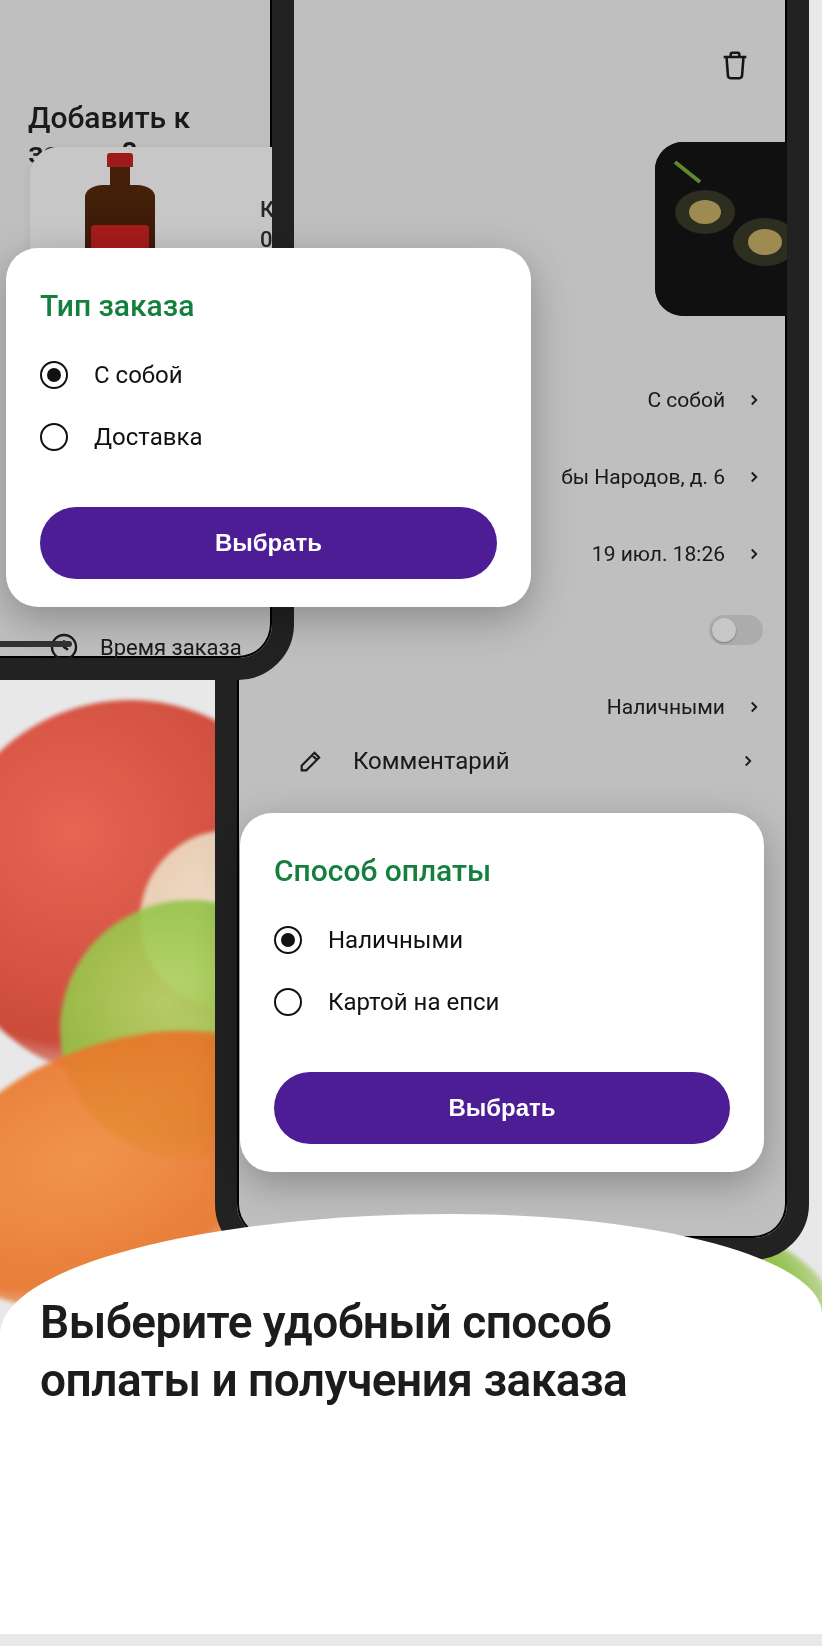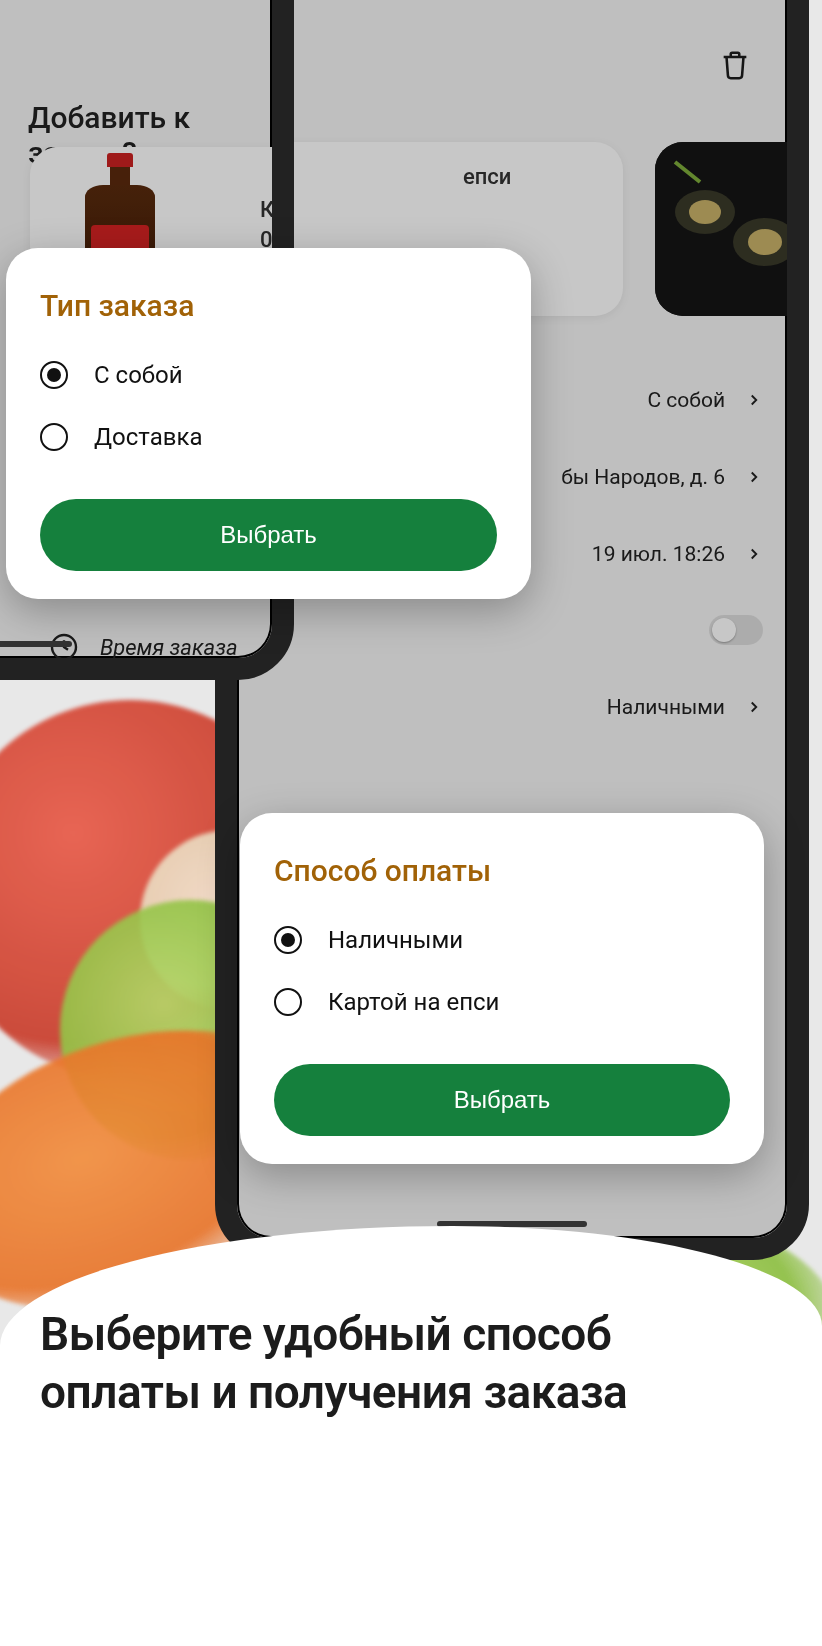--- a/index.html
+++ b/index.html
@@ -11,21 +11,21 @@
   .blob { position: absolute; border-radius: 50%; filter: blur(2px); opacity: 0.9; }
   .blob.red1 { width: 380px; height: 380px; left: -60px; top: 700px; background: radial-gradient(circle at 35% 35%, #e85744 0%, #c93b29 60%, rgba(201,59,41,0) 75%); }
   .blob.green1 { width: 260px; height: 260px; left: 60px; top: 900px; background: radial-gradient(circle at 40% 40%, #b6d86a 0%, #8cbf3f 60%, rgba(140,191,63,0) 78%); }
   .blob.orange1 { width: 420px; height: 260px; left: -80px; top: 1040px; background: radial-gradient(ellipse at 40% 40%, #f28c3b 0%, #e97328 55%, rgba(233,115,40,0) 75%); transform: rotate(-18deg); }
   .blob.red2 { width: 300px; height: 300px; left: 360px; top: 1180px; background: radial-gradient(circle at 40% 40%, #e85744 0%, #c93b29 55%, rgba(201,59,41,0) 75%); }
   .blob.green2 { width: 340px; height: 220px; left: 500px; top: 1220px; background: radial-gradient(ellipse at 40% 40%, #b6d86a 0%, #8cbf3f 55%, rgba(140,191,63,0) 78%); }
   .blob.cream { width: 180px; height: 180px; left: 140px; top: 830px; background: radial-gradient(circle at 40% 40%, #f4e8d4 0%, #e8d9bc 55%, rgba(232,217,188,0) 78%); }
 
   
   .bottom-panel {
-    position: absolute; left: 0; right: 0; bottom: 0; height: 420px;
+    position: absolute; left: 0; right: 0; bottom: 12px; height: 420px;
     background: #fff;
     border-top-left-radius: 55% 120px;
     border-top-right-radius: 45% 100px;
     padding: 80px 40px 24px 40px;
   }
   .bottom-panel h1 { font-size: 46px; line-height: 1.25; font-weight: 600; color: #1c1c1c; letter-spacing: -0.5px; }
 
   
   .phone {
     position: absolute;
@@ -53,39 +53,39 @@
   .card-left { left: 8px; top: 128px; width: 401px; height: 172px; }
   .card-left .bottle { position:absolute; left: 48px; top: 6px; width: 84px; height: 166px; }
   .card-left .bottle .cap { width: 26px; height: 14px; background:#c22; margin:0 auto; border-radius:3px 3px 0 0; }
   .card-left .bottle .neck { width: 20px; height: 18px; background: linear-gradient(#6a3, #5a2b0a00), #5a2b0a; margin:0 auto; background:#5b2a0d; }
   .card-left .bottle .body { width: 70px; height: 130px; background: linear-gradient(#5a2b0d, #3a1706); margin:0 auto; border-radius: 18px 18px 22px 22px / 12px 12px 30px 30px; position:relative; }
   .card-left .bottle .label { position:absolute; left:6px; right:6px; top:40px; height:48px; background:#d62323; border-radius:4px; }
   .card-left .txt { position:absolute; left: 230px; top: 48px; font-size: 22px; color:#333; font-weight:500; line-height:1.35; }
 
   .row { position:absolute; left:30px; right:24px; height:60px; display:flex; align-items:center; gap:20px; }
   .row .icon { width:32px; height:32px; display:flex; align-items:center; justify-content:center; flex-shrink:0; }
-  .row .label { flex:0 0 auto; font-size:22px; color:#222;font-style:italic; }
+  .row .label { flex:0 0 auto; font-size:22px; color:#222; }
   .row .value { margin-left:auto; font-size:21px; color:#222; text-align:right; }
   .row .chev { flex-shrink:0; }
 
   .toggle-off { width:54px; height:30px; border-radius:999px; background:#ddd; position:relative; }
   .toggle-off::after { content:""; position:absolute; left:3px; top:3px; width:24px; height:24px; background:#fff; border-radius:50%; box-shadow:0 1px 2px rgba(0,0,0,0.3); }
 
   
   .dialog {
     position: absolute; background: #fff; border-radius: 32px;
     box-shadow: 0 12px 40px rgba(0,0,0,0.28);
     padding: 40px 34px 28px 34px;
   }
-  .dialog h2 { font-size: 30px; font-weight: 500; color: #a16207; margin-bottom: 38px; }
+  .dialog h2 { font-size: 30px; font-weight: 500; color: #15803d; margin-bottom: 38px; }
   .radio-row { display:flex; align-items:center; gap:26px; margin-bottom: 34px; }
   .radio { width:28px; height:28px; border:2.5px solid #111; border-radius:50%; display:flex; align-items:center; justify-content:center; flex-shrink:0; }
   .radio.checked::after { content:""; width:14px; height:14px; background:#111; border-radius:50%; }
   .radio-label { font-size: 24px; color:#111; }
-  .big-btn { width:100%; background:#15803d; color:#fff; border:none; border-radius: 999px; font-size: 24px; font-weight:400; padding: 22px 0; margin-top: 14px; }
+  .big-btn { width:100%; background:#4c1d95; color:#fff; border:none; border-radius: 999px; font-size: 24px; font-weight:700; padding: 22px 0; margin-top: 22px; }
 
   .dialog-ordertype { left: 6px; top: 248px; width: 525px; }
   .dialog-payment   { left: 240px; top: 813px; width: 524px; }
   .r-card1 { left: 26px; top: 370px; width: 360px; height: 174px; border-radius: 28px; background:#fff; box-shadow:0 2px 10px rgba(0,0,0,0.07); position:absolute; }
   .r-card1 .txt { position:absolute; left: 200px; top: 22px; font-size:22px; color:#333; font-weight:500; }
   .r-card2 { left: 418px; top: 370px; width: 170px; height: 174px; position:absolute; border-radius:28px; overflow:hidden; background:#1a1a1a; }
 
   .pencil-row { position:absolute; left: 60px; top: 975px; right: 30px; display:flex; align-items:center; gap:28px; }
   .pencil-row .lbl { font-size:24px; color:#222; }
   .pencil-row .chev { margin-left:auto; }
@@ -108,26 +108,20 @@
 
 <div class="phone phone-right">
   <div class="phone-inner">
 
     <div class="trash-btn">
       <svg width="34" height="34" viewBox="0 0 24 24" fill="none" stroke="#1c1c1c" stroke-width="1.8">
         <path d="M4 7h16M9 7V5a1 1 0 0 1 1-1h4a1 1 0 0 1 1 1v2M6 7l1 13a2 2 0 0 0 2 2h6a2 2 0 0 0 2-2l1-13"></path>
       </svg>
     </div>
 
-    <div class="r-card1">
-      <div class="txt">епси</div>
-      <div class="price-pill" style="left:200px; top:94px;">
-        <span>0 ₽</span>
-      </div>
-    </div>
     <div class="r-card2">
       <svg width="170" height="174">
         <rect width="170" height="174" fill="#151515"></rect>
         <ellipse cx="50" cy="70" rx="30" ry="22" fill="#3a3a2a"></ellipse>
         <ellipse cx="110" cy="100" rx="32" ry="24" fill="#3a3a2a"></ellipse>
         <ellipse cx="50" cy="70" rx="16" ry="12" fill="#c9b26a"></ellipse>
         <ellipse cx="110" cy="100" rx="17" ry="13" fill="#c9b26a"></ellipse>
         <path d="M20 20 L45 40" stroke="#7fae3c" stroke-width="4"></path>
       </svg>
     </div>
@@ -153,20 +147,29 @@
     <div class="row" style="top:828px; justify-content:flex-end;">
       <div class="toggle-off"></div>
     </div>
     <div class="row" style="top:905px;">
       <span class="value">Наличными</span>
       <svg class="chev" width="18" height="18" viewBox="0 0 24 24" fill="none" stroke="#222" stroke-width="2.5">
           <path d="M9 6l6 6-6 6"></path>
         </svg>
     </div>
 
+    <div class="pencil-row">
+      <svg width="28" height="28" viewBox="0 0 24 24" fill="none" stroke="#222" stroke-width="1.8">
+          <path d="M4 20h4L19 9l-4-4L4 16v4zM13 7l4 4"></path>
+        </svg>
+      <span class="lbl">Комментарий</span>
+      <svg class="chev" width="18" height="18" viewBox="0 0 24 24" fill="none" stroke="#222" stroke-width="2.5">
+          <path d="M9 6l6 6-6 6"></path>
+        </svg>
+    </div>
 
     <div class="agree-txt">Я согласен с пользовательским</div>
 
   </div>
   <div class="dim"></div>
   <div class="home-indicator"></div>
 </div>
 
 <div class="phone phone-left">
   <div class="phone-inner">

